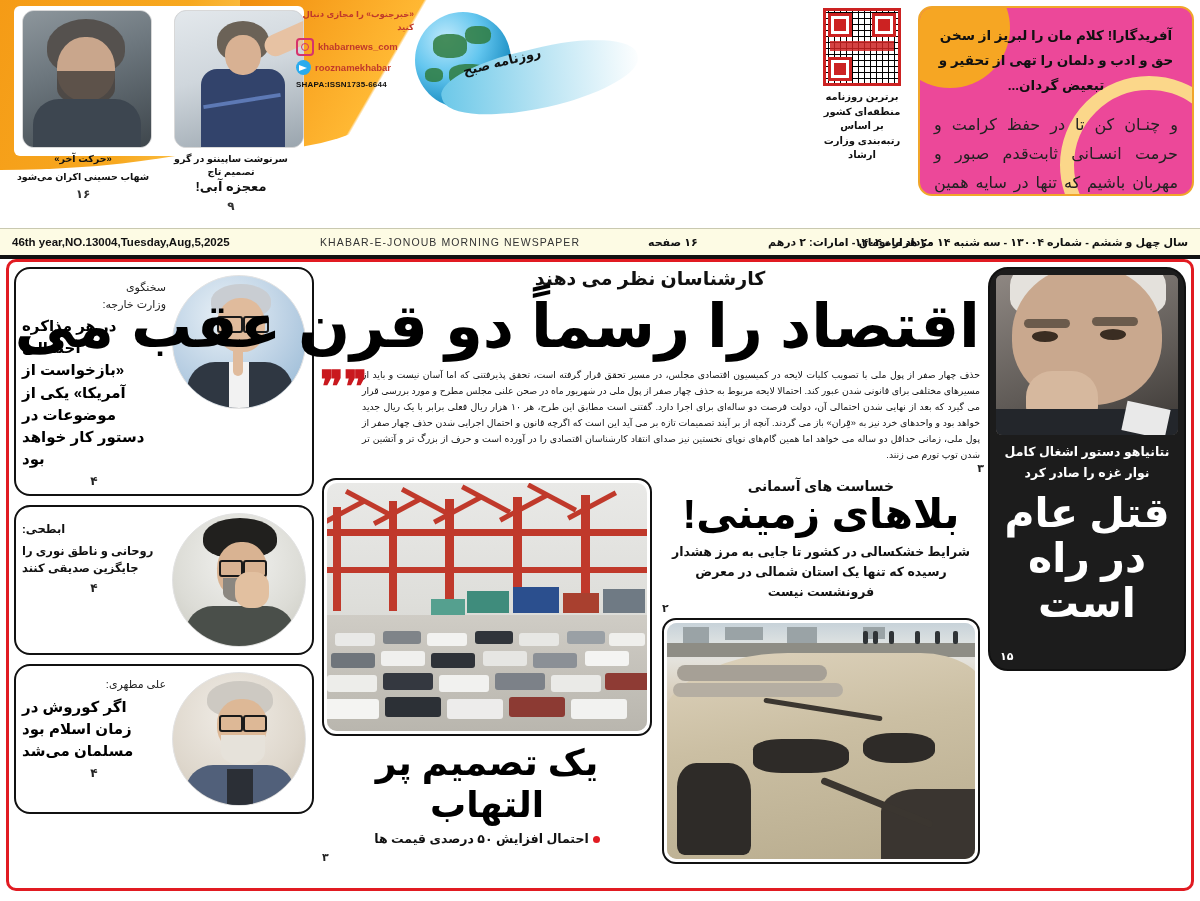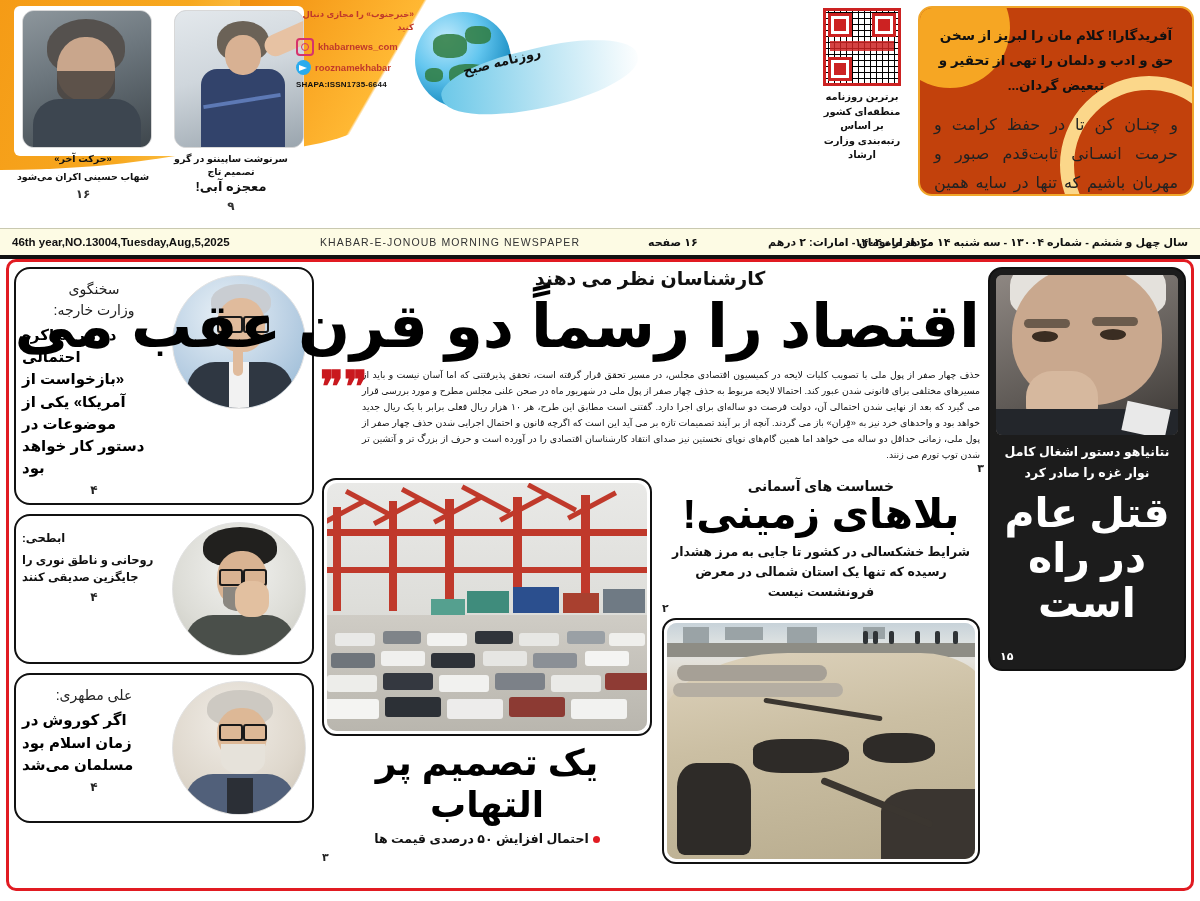--- a/index.html
+++ b/index.html
@@ -111,21 +111,21 @@
     background-size:6px 6px;background-position:2px 2px;
   }
   .qr .fz{position:absolute;width:18px;height:18px;border:3px solid #cc2222;background:#fff;}
   .qr .fz:after{content:"";position:absolute;inset:3px;background:#cc2222;}
   .qr .fz.a{left:2px;top:2px;} .qr .fz.b{right:2px;top:2px;} .qr .fz.c{left:2px;bottom:2px;}
   .qr .band{position:absolute;left:4px;right:4px;top:30px;height:10px;background:#cc2222;opacity:.85;}
   .qr-cap{font-size:10px;font-weight:bold;color:#111;margin-top:4px;line-height:1.45;direction:rtl;}
 
   .quote-box{
     position:absolute;left:918px;top:6px;width:276px;height:190px;z-index:5;
-    background:#c2410c;border:2px solid #f0a62a;border-radius:14px;overflow:hidden;
+    background:#ec4899;border:2px solid #f0a62a;border-radius:14px;overflow:hidden;
     box-sizing:border-box;padding:16px 14px 15px 14px;direction:rtl;
   }
   .quote-box:before{
     content:"";position:absolute;left:-30px;top:-40px;width:120px;height:120px;
     background:#f6a623;border-radius:50%;
   }
   .quote-box:after{
     content:"";position:absolute;right:-46px;bottom:-60px;width:150px;height:150px;
     border:14px solid #fbd78a;border-radius:50%;
   }
@@ -165,21 +165,21 @@
   .avatar{width:132px;height:132px;border-radius:50%;overflow:hidden;position:relative;flex:0 0 auto;border:1px solid #e2e2e2;}
   .a1{background:radial-gradient(circle at 40% 30%,#e9f1f7 0%,#b9cfe3 55%,#8fb4d2 100%);}
   .a2{background:radial-gradient(circle at 50% 35%,#f2f2f0 0%,#dcdcd6 60%,#c6c6bd 100%);}
   .a3{background:radial-gradient(circle at 45% 32%,#f0ece6 0%,#ded7cc 60%,#c8bfb1 100%);}
   .av-hair{position:absolute;border-radius:50% 50% 40% 40%;}
   .av-face{position:absolute;border-radius:47% 47% 45% 45%;}
   .av-body{position:absolute;border-radius:28px 28px 0 0;}
   .av-glass{position:absolute;height:13px;border:2px solid #1a1a1a;border-radius:3px;}
 
   .card .txt{flex:1;text-align:left;direction:rtl;padding-top:4px;}
-  .kicker{font-size:14px;color:#222;line-height:1.5;text-align:center;}
+  .kicker{font-size:11px;color:#222;line-height:1.5;text-align:right;}
   .headline-s{font-size:15px;font-weight:bold;color:#000;line-height:1.48;text-align:left;margin-top:3px;}
   .byline{font-size:11.5px;font-weight:bold;color:#111;line-height:1.5;text-align:left;margin-top:4px;}
   .pagenum{font-size:12px;font-weight:bold;color:#222;margin-top:4px;text-align:center;}
   .pagenum.inl{display:inline;margin:0 3px;}
 
   .bottom-teaser{
     margin-top:2px;text-align:center;direction:rtl;font-size:17px;font-weight:bold;
     color:#000;line-height:1.45;position:relative;
   }
   .redstrip{
@@ -236,21 +236,21 @@
   .cont{position:absolute;}
   .car{position:absolute;border-radius:3px;}
 
   .pt-mega{text-align:center;font-size:36px;font-weight:bold;color:#000;direction:rtl;margin-top:6px;line-height:1.15;}
   .bullet-line{direction:rtl;text-align:center;font-size:12.5px;color:#111;font-weight:600;line-height:1.55;margin-top:5px;}
   .bullet-line .dot{display:inline-block;width:7px;height:7px;border-radius:50%;background:#e11b22;margin-left:4px;vertical-align:middle;}
   .pt-pg{font-size:11px;font-weight:bold;color:#222;text-align:left;direction:rtl;margin-top:2px;}
 
   
   .dark-card{
-    background:#1c1c1c;border-radius:14px;padding:6px;box-sizing:border-box;
+    background:#1c1c1c;border-radius:20px;padding:6px;box-sizing:border-box;
     border:2px solid #111;height:404px;position:relative;overflow:hidden;
   }
   .netan{width:100%;height:160px;border-radius:6px;overflow:hidden;position:relative;background:#6f6a66;}
   .netan .bg{position:absolute;inset:0;background:linear-gradient(160deg,#8e8782 0%,#5f5a56 60%,#3a3633 100%);}
   .netan .head{position:absolute;left:16px;top:-10px;width:150px;height:140px;border-radius:50% 50% 46% 46%;background:#c9a88e;}
   .netan .hair{position:absolute;left:14px;top:-26px;width:156px;height:72px;border-radius:50% 50% 30% 30%;background:#e4e1dc;}
   .netan .brow{position:absolute;width:46px;height:9px;background:#6b5b4c;border-radius:6px;}
   .netan .eye{position:absolute;width:26px;height:11px;border-radius:50%;background:#3a2d22;}
   .netan .hand{position:absolute;left:30px;top:96px;width:72px;height:62px;border-radius:26px;background:#d6b89e;}
   .netan .suit{position:absolute;left:0;bottom:0;width:100%;height:26px;background:#23262b;}

